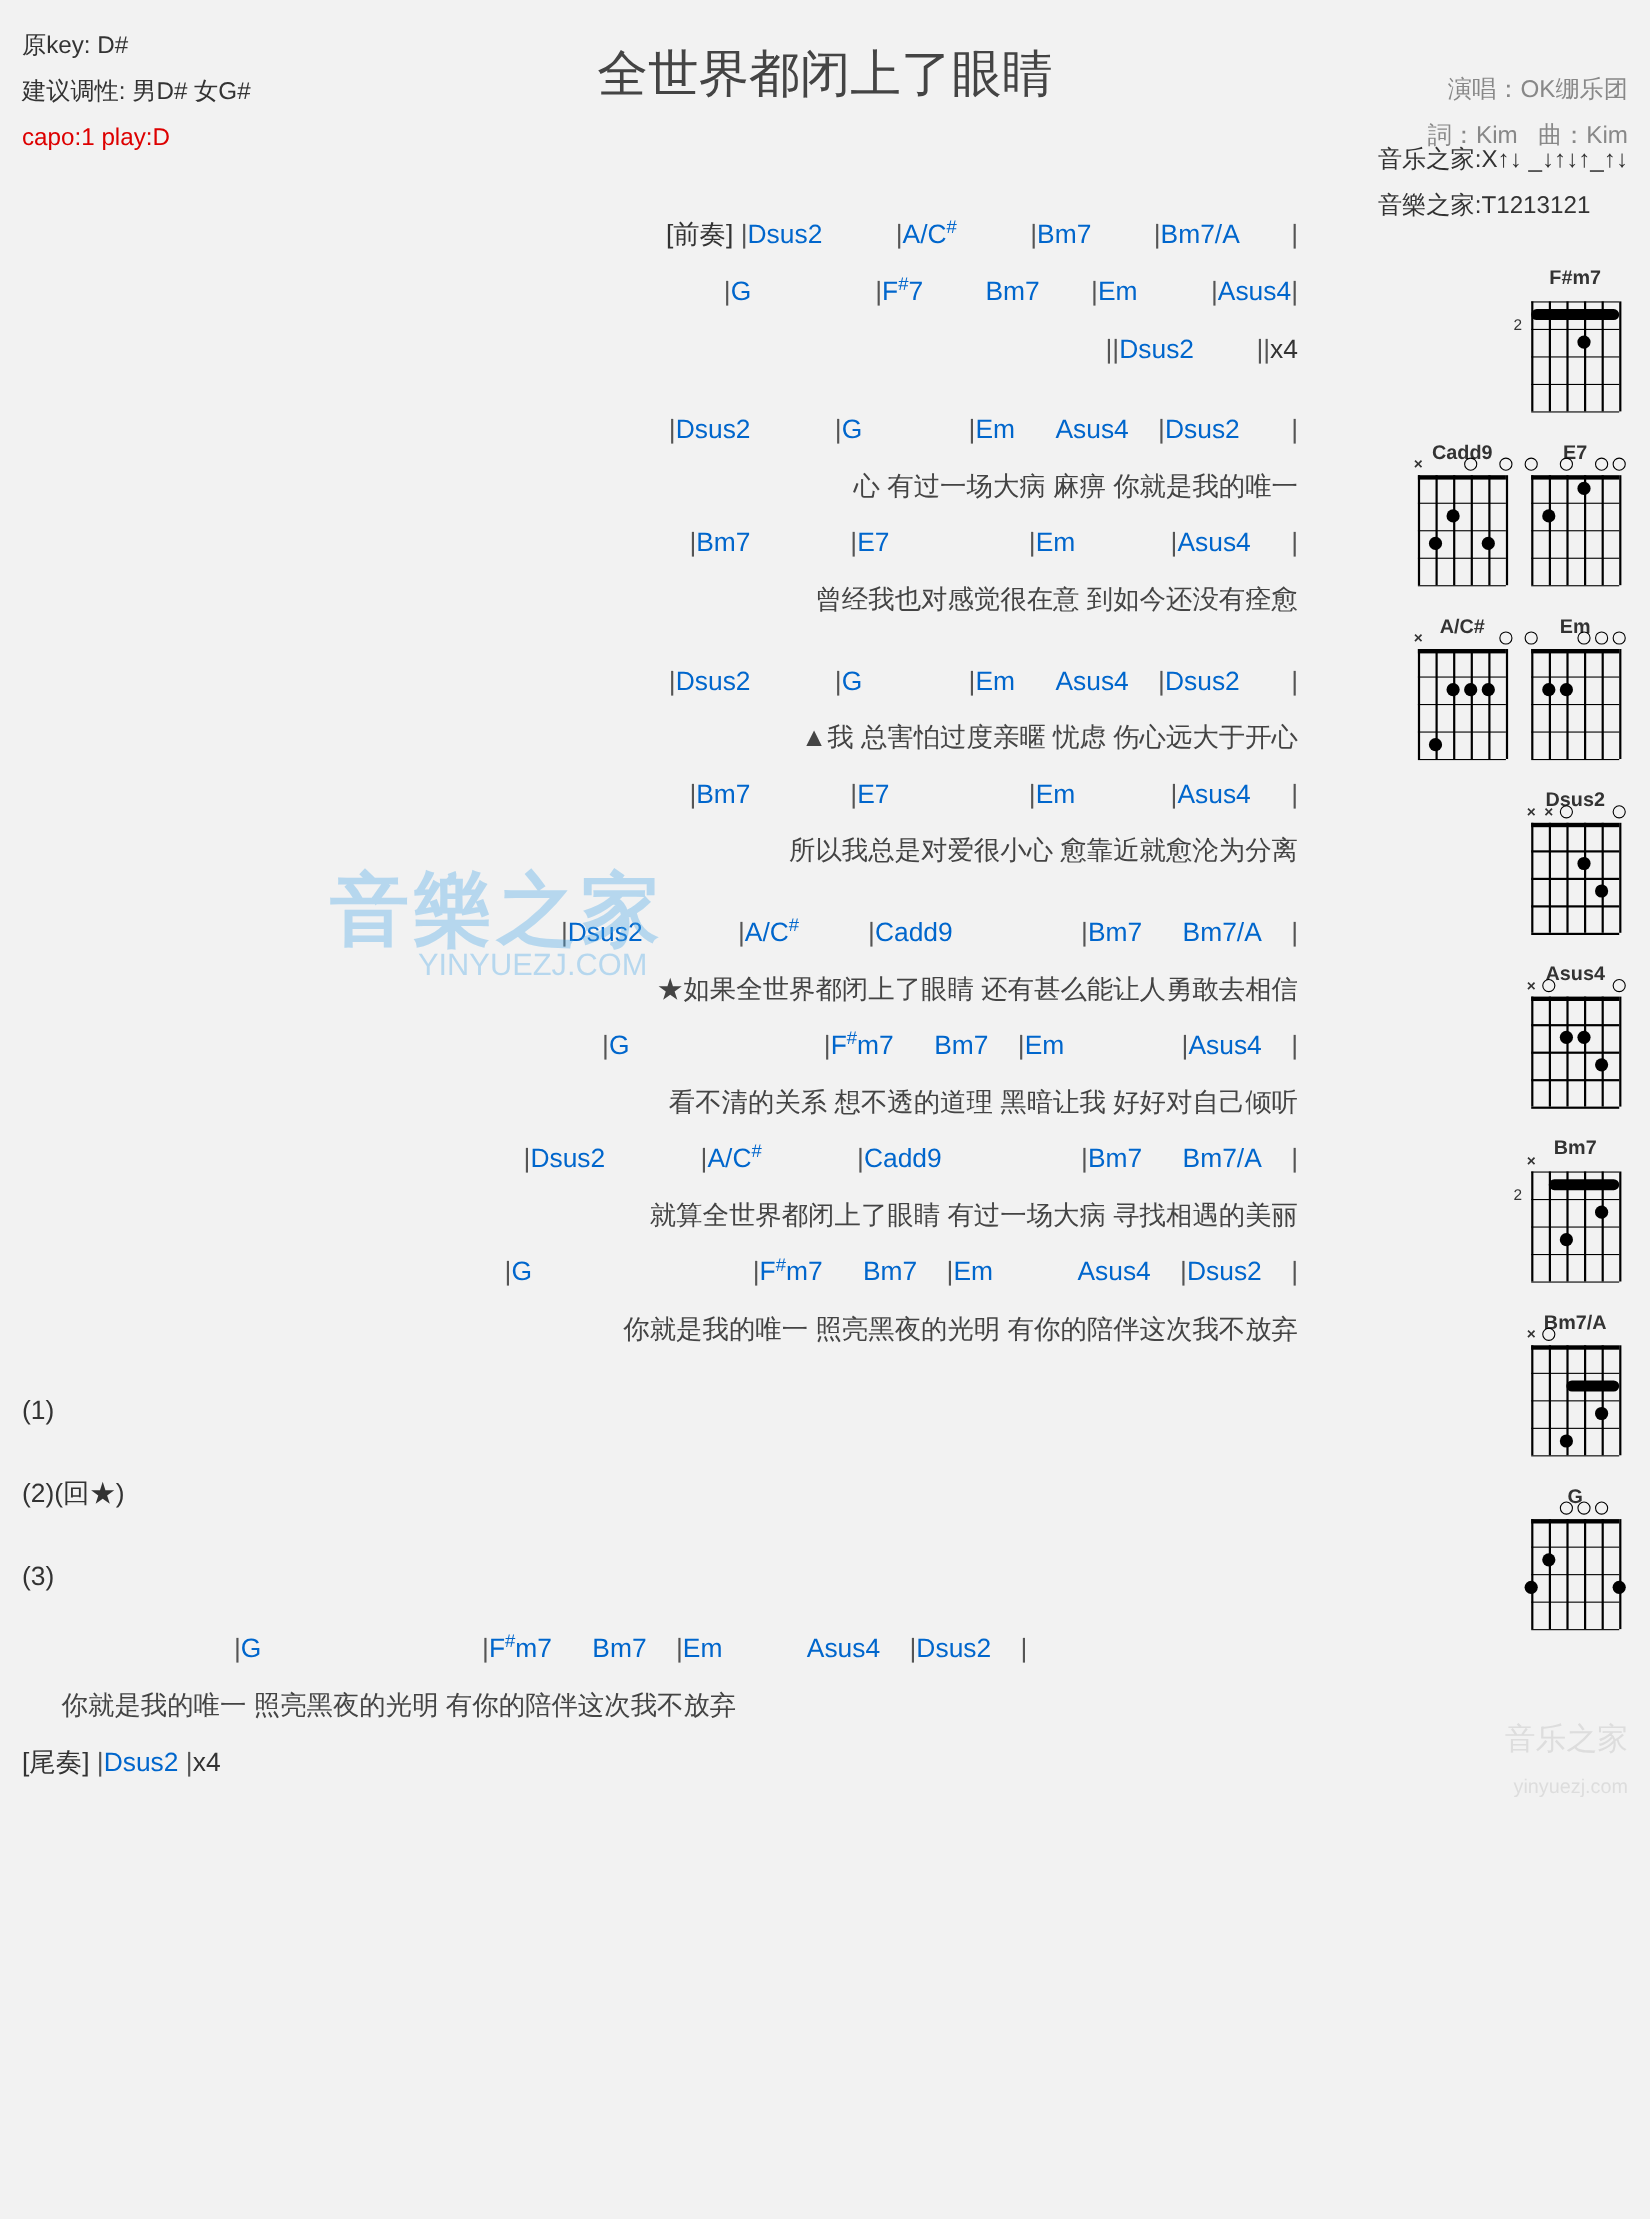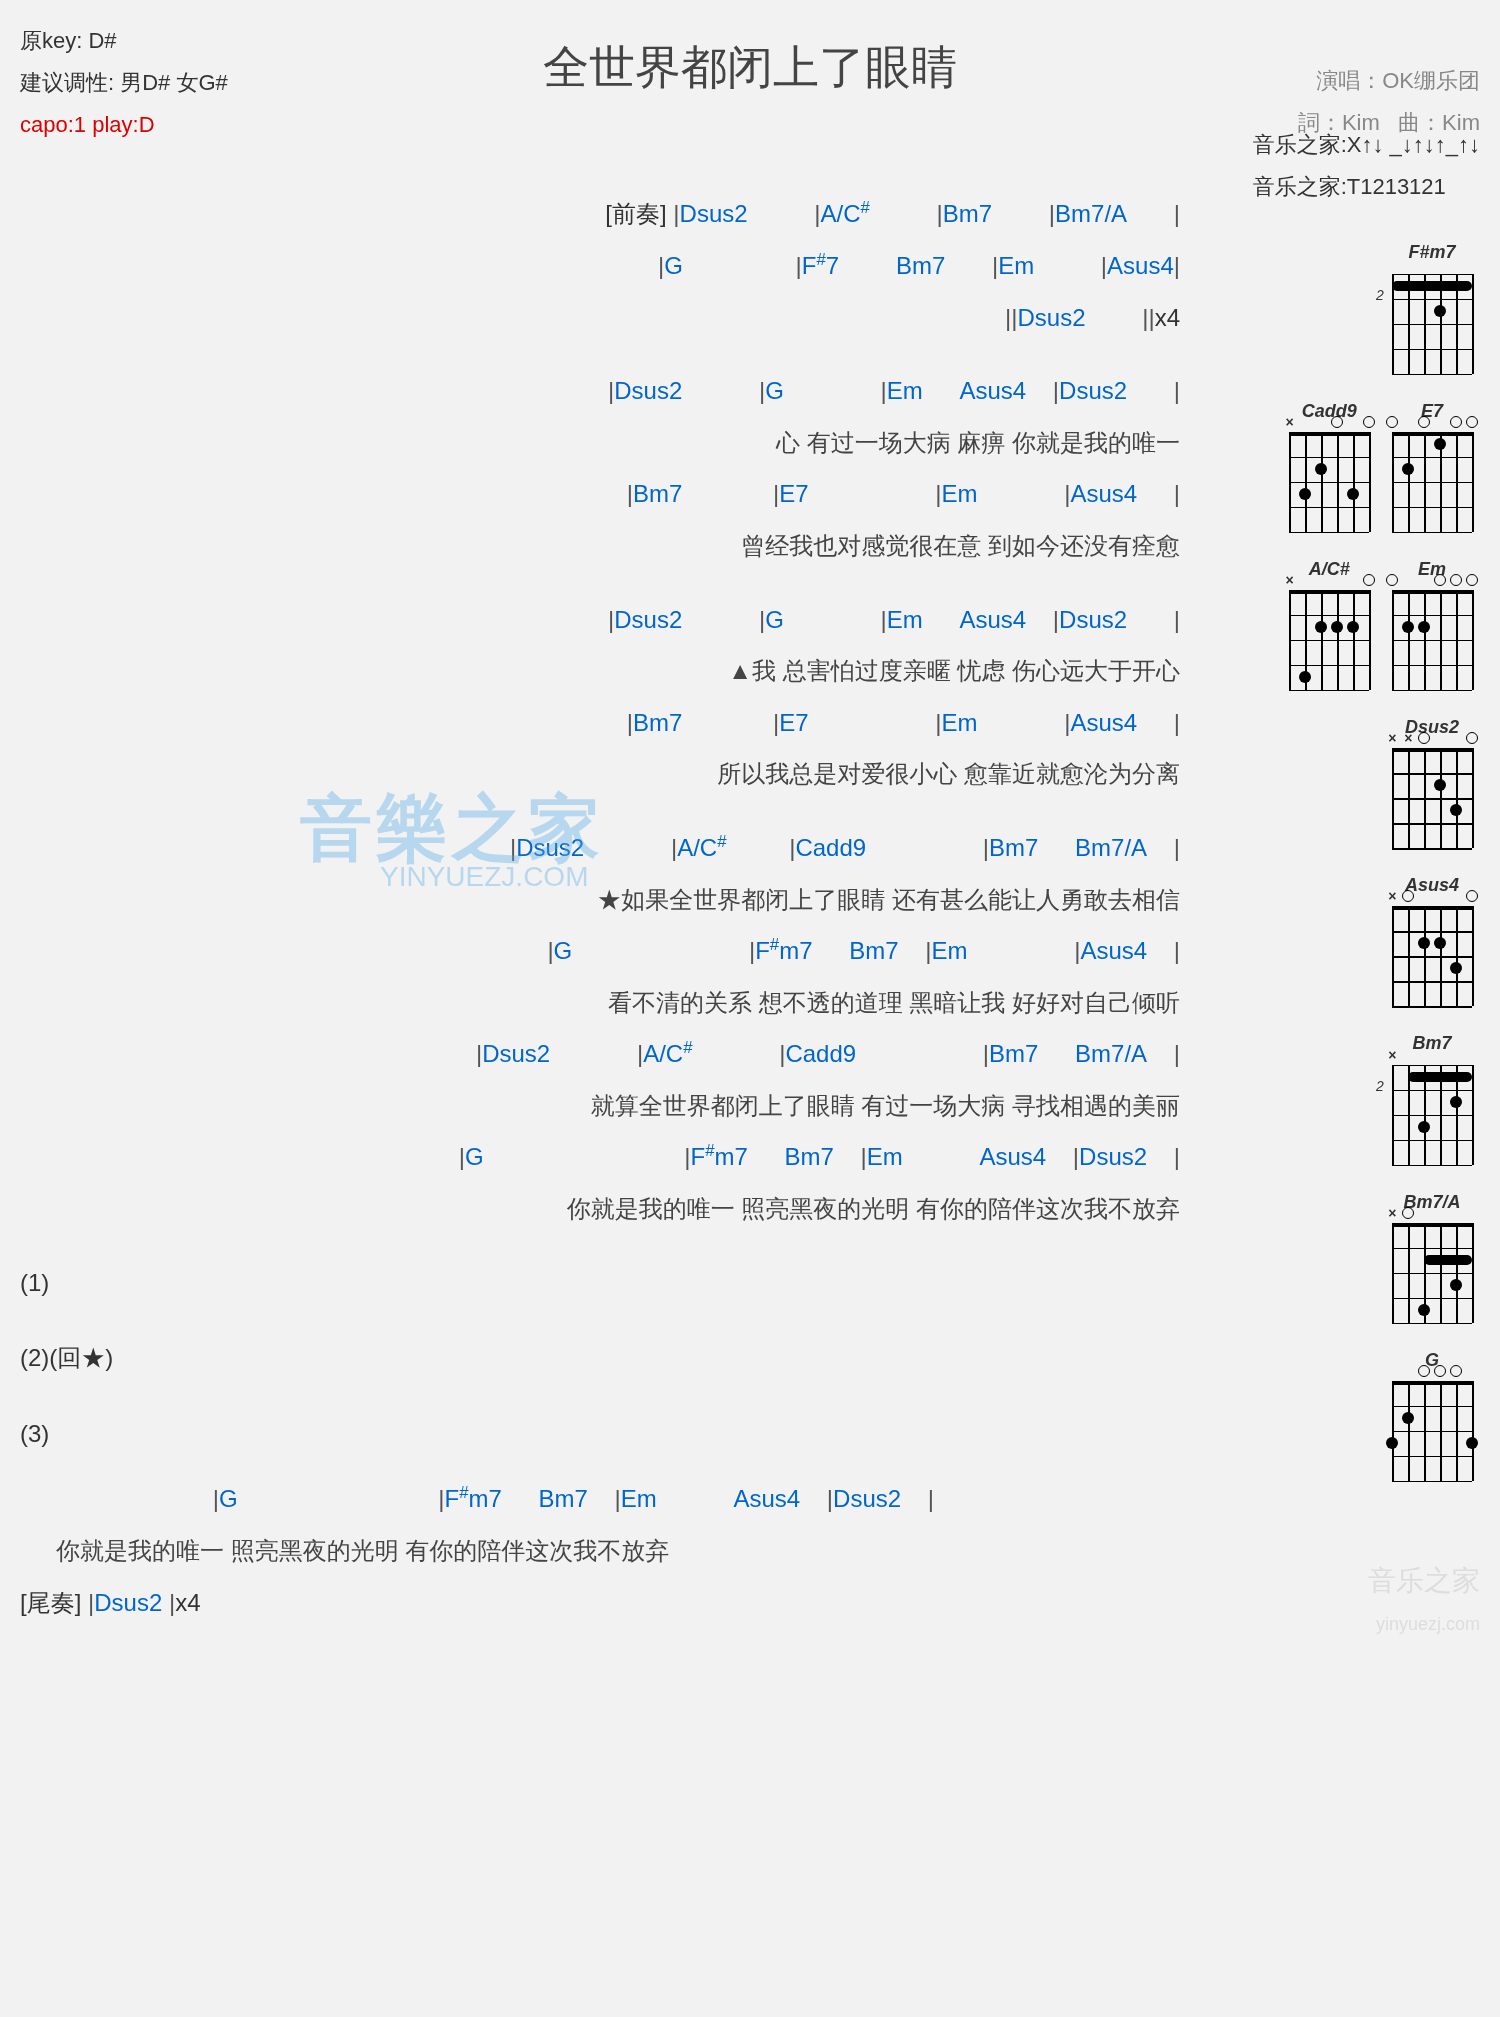--- a/index.html
+++ b/index.html
@@ -53,21 +53,20 @@
     display: flex;
     margin-top: 80px;
   }
   .main {
     flex: 1;
     padding-right: 20px;
   }
   .chord-col {
     width: 280px;
     padding-top: 40px;
-    font-style: italic;
   }
   .line {
     margin-bottom: 6px;
     white-space: nowrap;
   }
   .chord {
     color: #0066cc;
     display: inline-block;
     vertical-align: baseline;
   }
@@ -174,21 +173,21 @@
   </div>
   <div class="title">全世界都闭上了眼睛</div>
   <div class="credits">
     <div>演唱：OK绷乐团</div>
     <div>
       <span>詞：Kim</span>&nbsp;&nbsp;&nbsp;<span>曲：Kim</span>
     </div>
   </div>
   <div class="strum-info">
     <div>音乐之家:X↑↓ _↓↑↓↑_↑↓</div>
-    <div>音乐之家:T1213121</div>
+    <div>音樂之家:T1213121</div>
   </div>
 </div>
 
 <div class="watermark">音樂之家</div>
 <div class="watermark-sub">YINYUEZJ.COM</div>
 
 <div class="content">
   <div class="main">
 
     <div class="block">

